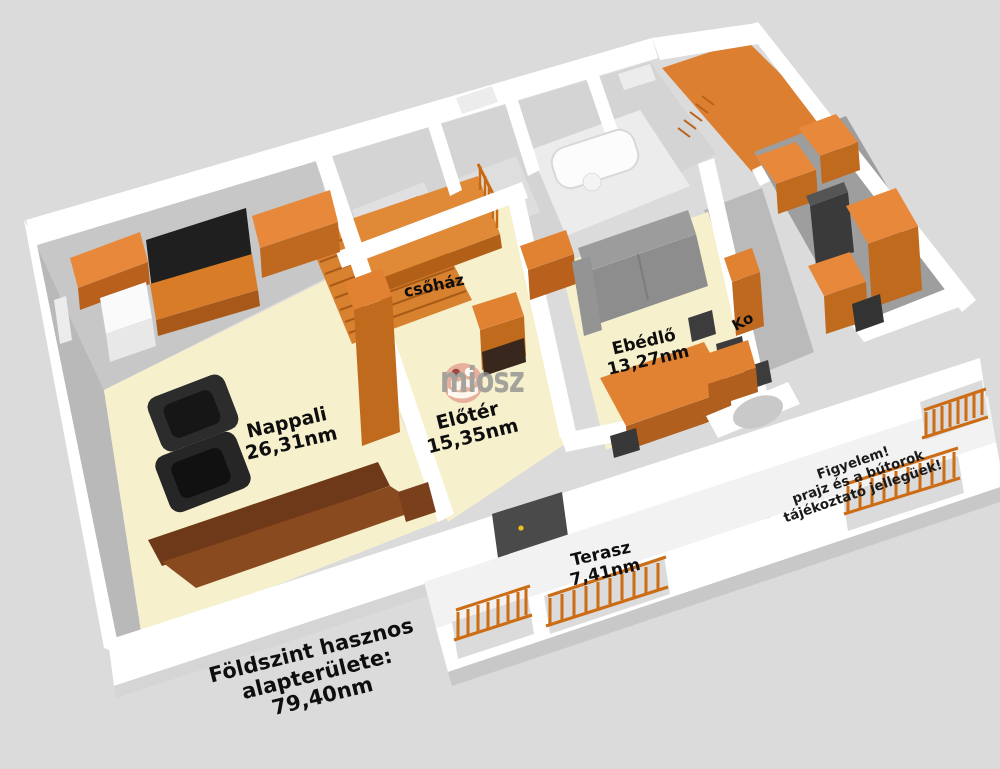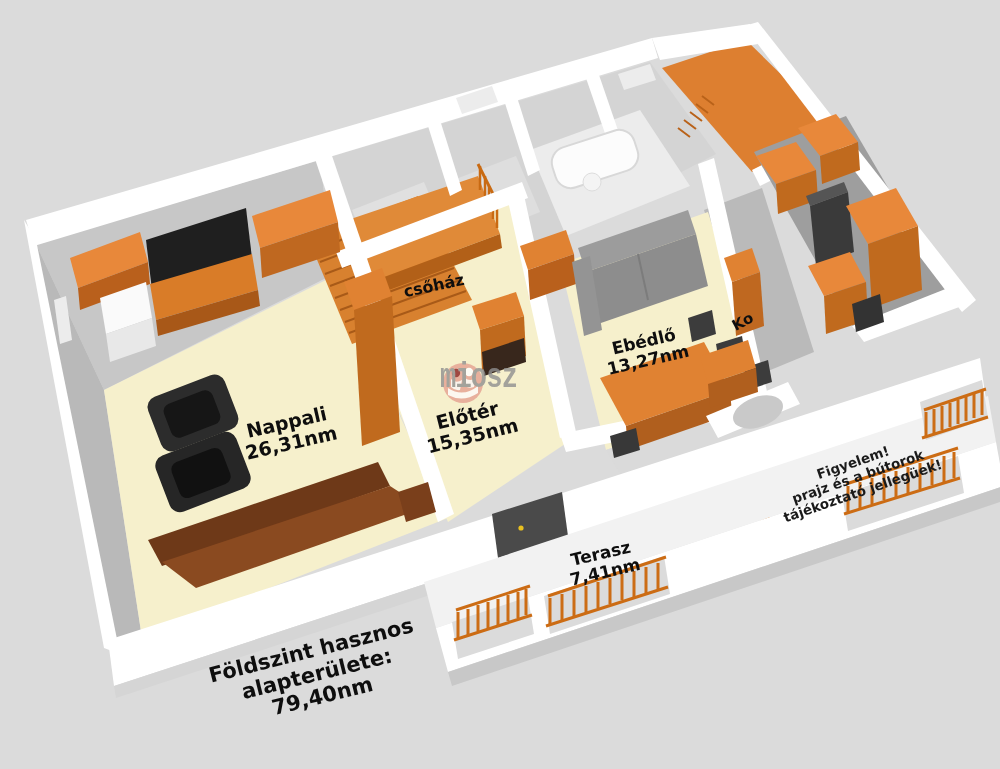--- a/index.html
+++ b/index.html
@@ -235,21 +235,21 @@
     <span>alapterülete:</span>
     <span>79,40nm</span>
   </div>
 
   <div class="lbl note" style="left:858px;top:477px;transform:translate(-50%,-50%) rotate(-19deg);font-size:13.5px;">
     <span>Figyelem!</span>
     <span>prajz és a bútorok</span>
     <span>tájékoztató jellegüek!</span>
   </div>
 
-  <div class="wm" style="left:440px;top:360px;font-family:Liberation Mono, monospace;">
+  <div class="wm" style="left:440px;top:360px;">
     <svg width="46" height="46" viewBox="0 0 46 46">
       <circle cx="23" cy="23" r="20" fill="#e5a191"></circle>
       <path d="M8,28 Q23,38 38,26 L38,33 Q23,43 8,35 Z" fill="#ffffff" opacity="0.95"></path>
       <circle cx="16" cy="13" r="4.2" fill="#8a1f1f"></circle>
       <circle cx="29" cy="12" r="4.2" fill="#ffffff"></circle>
       <path d="M11,19 Q16,24 22,20 L20,30 Q15,31 11,27 Z" fill="#ffffff" opacity="0.9"></path>
       <path d="M25,18 Q30,22 36,18 L34,27 Q29,29 25,26 Z" fill="#ffffff" opacity="0.9"></path>
     </svg>
     <span class="wm-text">miosz</span>
   </div>

